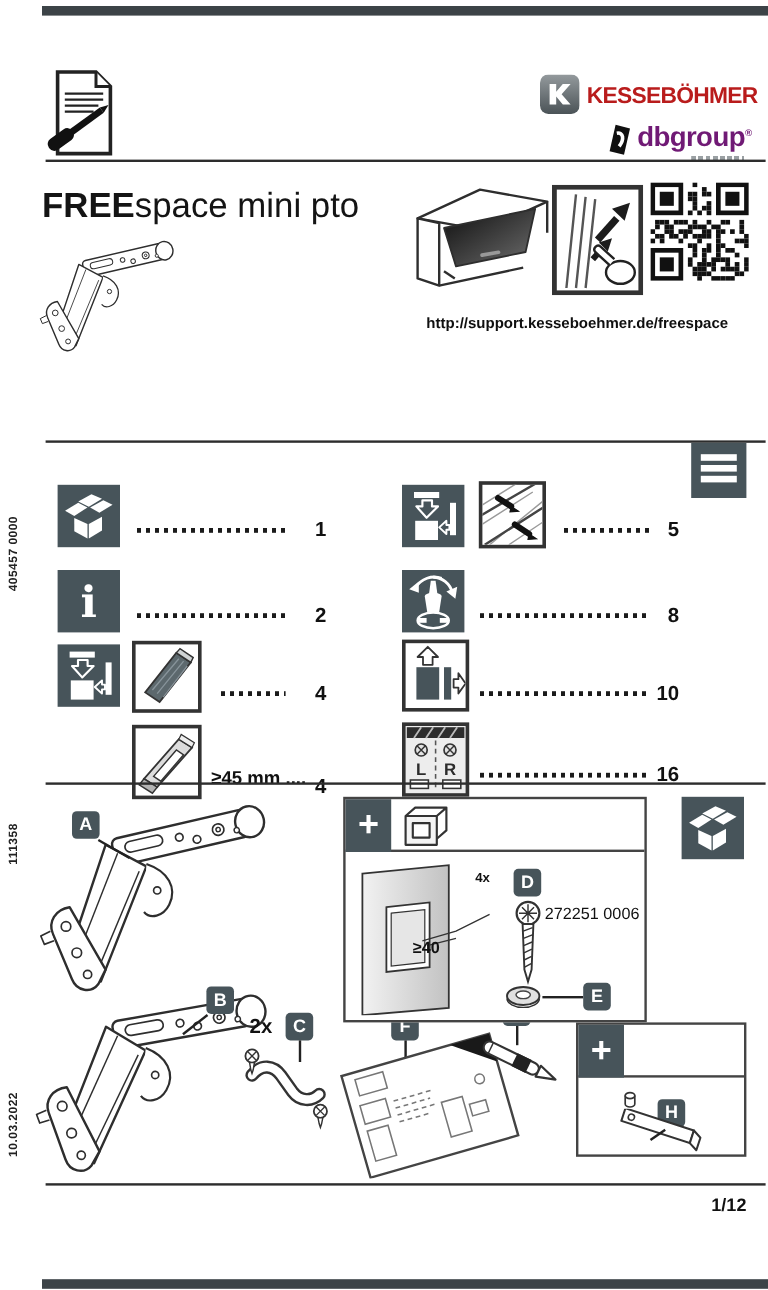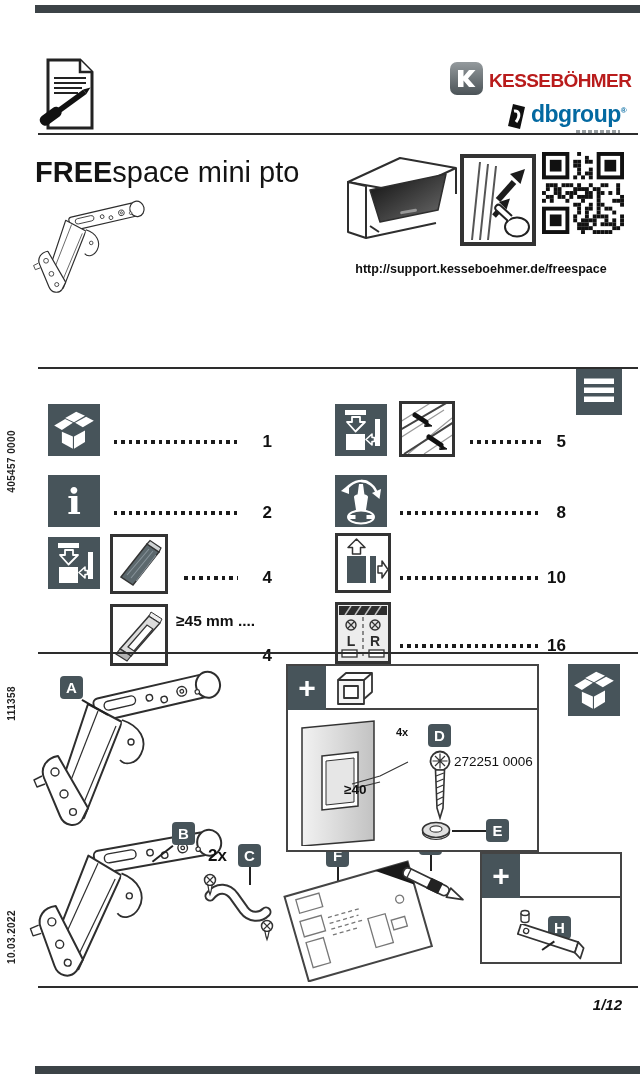--- a/index.html
+++ b/index.html
@@ -18,26 +18,26 @@
   .plus{position:absolute;left:0;top:0;width:38px;height:44px;background:#47545a;color:#fff;
         font-size:30px;font-weight:bold;display:flex;align-items:center;justify-content:center;}
   .kitbox{position:absolute;background:#fff;border:2px solid #444;box-sizing:border-box;}
   .kithead{position:absolute;left:0;top:0;width:100%;height:44px;border-bottom:2px solid #444;box-sizing:border-box;}
   .vert{position:absolute;writing-mode:vertical-rl;transform:rotate(180deg);
         font-size:10px;font-weight:600;color:#222;letter-spacing:.4px;white-space:nowrap;}
   .lead{position:absolute;height:1.8px;background:#222;transform-origin:0 50%;}
   .vlead{position:absolute;width:1.6px;background:#222;}
   .qty{position:absolute;font-weight:bold;color:#111;}
   .brand{position:absolute;font-weight:bold;color:#b91c1c;font-size:19px;letter-spacing:-.6px;}
-  .dbtext{position:absolute;font-weight:bold;color:#0369a1;font-size:23px;letter-spacing:-.5px;text-align:center;}
+  .dbtext{position:absolute;font-weight:bold;color:#701a75;font-size:23px;letter-spacing:-.5px;text-align:center;}
   .title{position:absolute;font-size:29px;color:#141414;}
   .title b{font-weight:800;}
   .url{position:absolute;font-weight:bold;font-size:12.5px;color:#0f0f0f;text-align:center;}
   .lbl45{position:absolute;font-weight:bold;font-size:15.5px;color:#111;}
-  .footer{position:absolute;font-weight:bold;font-size:15px;color:#111;text-align:right;font-style:italic;}
+  .footer{position:absolute;font-weight:bold;font-size:15px;color:#111;text-align:right;}
   .dbsub{position:absolute;height:3.5px;background-image:repeating-linear-gradient(90deg,#9aa0a3 0 4px,transparent 4px 6px);}
 </style>
 </head>
 <body>
 
 <div class="bar" style="top:5px"></div>
 <div class="bar" style="top:1066px"></div>
 
 <svg class="abs" style="left:38px;top:56px" width="62" height="80" viewBox="0 0 62 80">
   <path d="M10,4 H42 L54,16 V72 H10 Z" fill="#fff" stroke="#222" stroke-width="3"></path>
@@ -319,21 +319,21 @@
 <span class="num" style="left:238px;top:568px;width:34px">4</span>
 
 <div class="oicon" style="left:110px;top:604px;width:58px;height:62px">
   <svg width="52" height="56" viewBox="0 0 52 56">
     <polygon points="7,42 36,9 47,16 18,49" fill="#dcdcdc" stroke="#333" stroke-width="1.5"></polygon>
     <polygon points="15,40 34,18 40,22 21,44" fill="#fff" stroke="#333" stroke-width="1.2"></polygon>
     <polygon points="7,42 18,49 14,54 3,47" fill="#b4b4b4" stroke="#333" stroke-width="1.2"></polygon>
     <polygon points="36,9 47,16 49,12 38,5" fill="#eee" stroke="#333" stroke-width="1"></polygon>
   </svg>
 </div>
-<span class="lbl45" style="left:176px;top:612px">≥45 mm ....</span>
+<span class="lbl45" style="left:176px;top:640px">≥45 mm ....</span>
 <span class="num" style="left:238px;top:646px;width:34px">4</span>
 
 <div class="tile" style="left:335px;top:404px;width:52px;height:52px">
   <svg width="52" height="52" viewBox="0 0 52 52">
     <rect x="10" y="6" width="21" height="5" fill="#fff"></rect>
     <path d="M17,13 h8 v5 h5 l-9.5,9.5 -8.5,-9.5 h5 Z" fill="#47545a" stroke="#fff" stroke-width="1.8" stroke-linejoin="round"></path>
     <rect x="11" y="30" width="19" height="16" fill="#fff"></rect>
     <rect x="40" y="15" width="5" height="27" fill="#fff"></rect>
     <path d="M31,35.5 l6,-5.5 v3.5 h2.5 v4 h-2.5 v3.5 Z" fill="#47545a" stroke="#fff" stroke-width="1.6" stroke-linejoin="round"></path>
   </svg>

